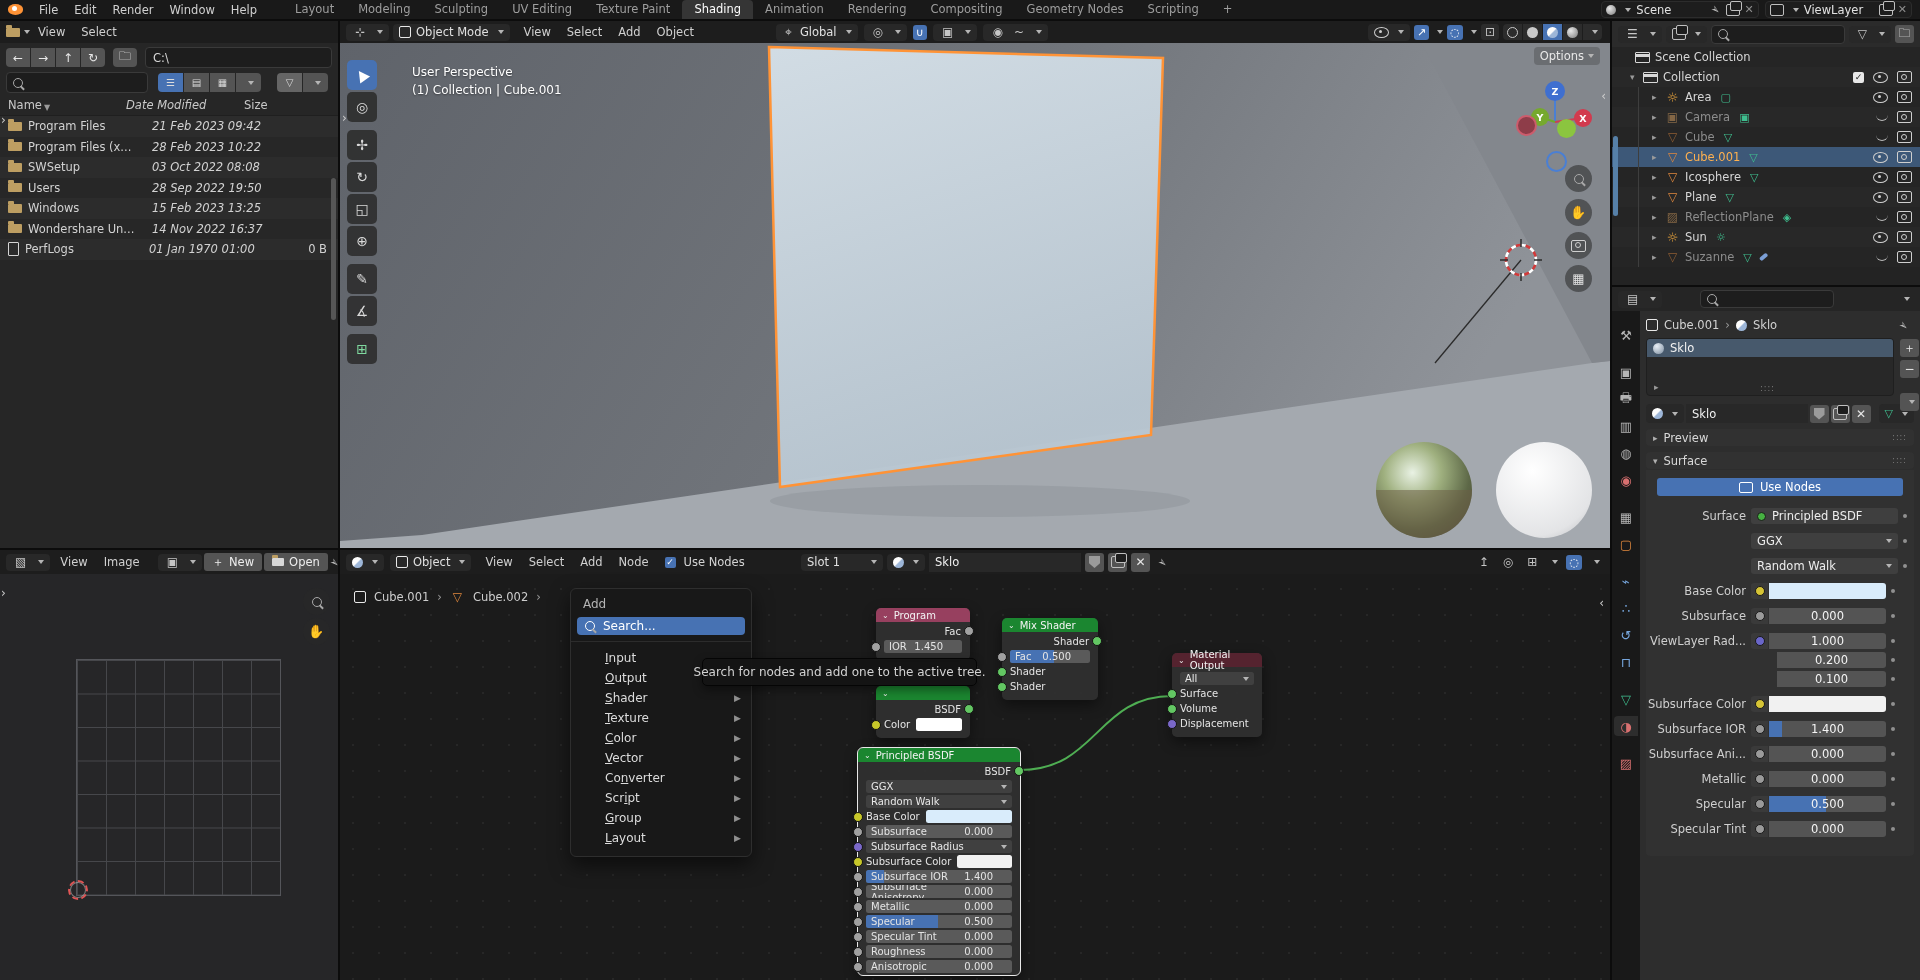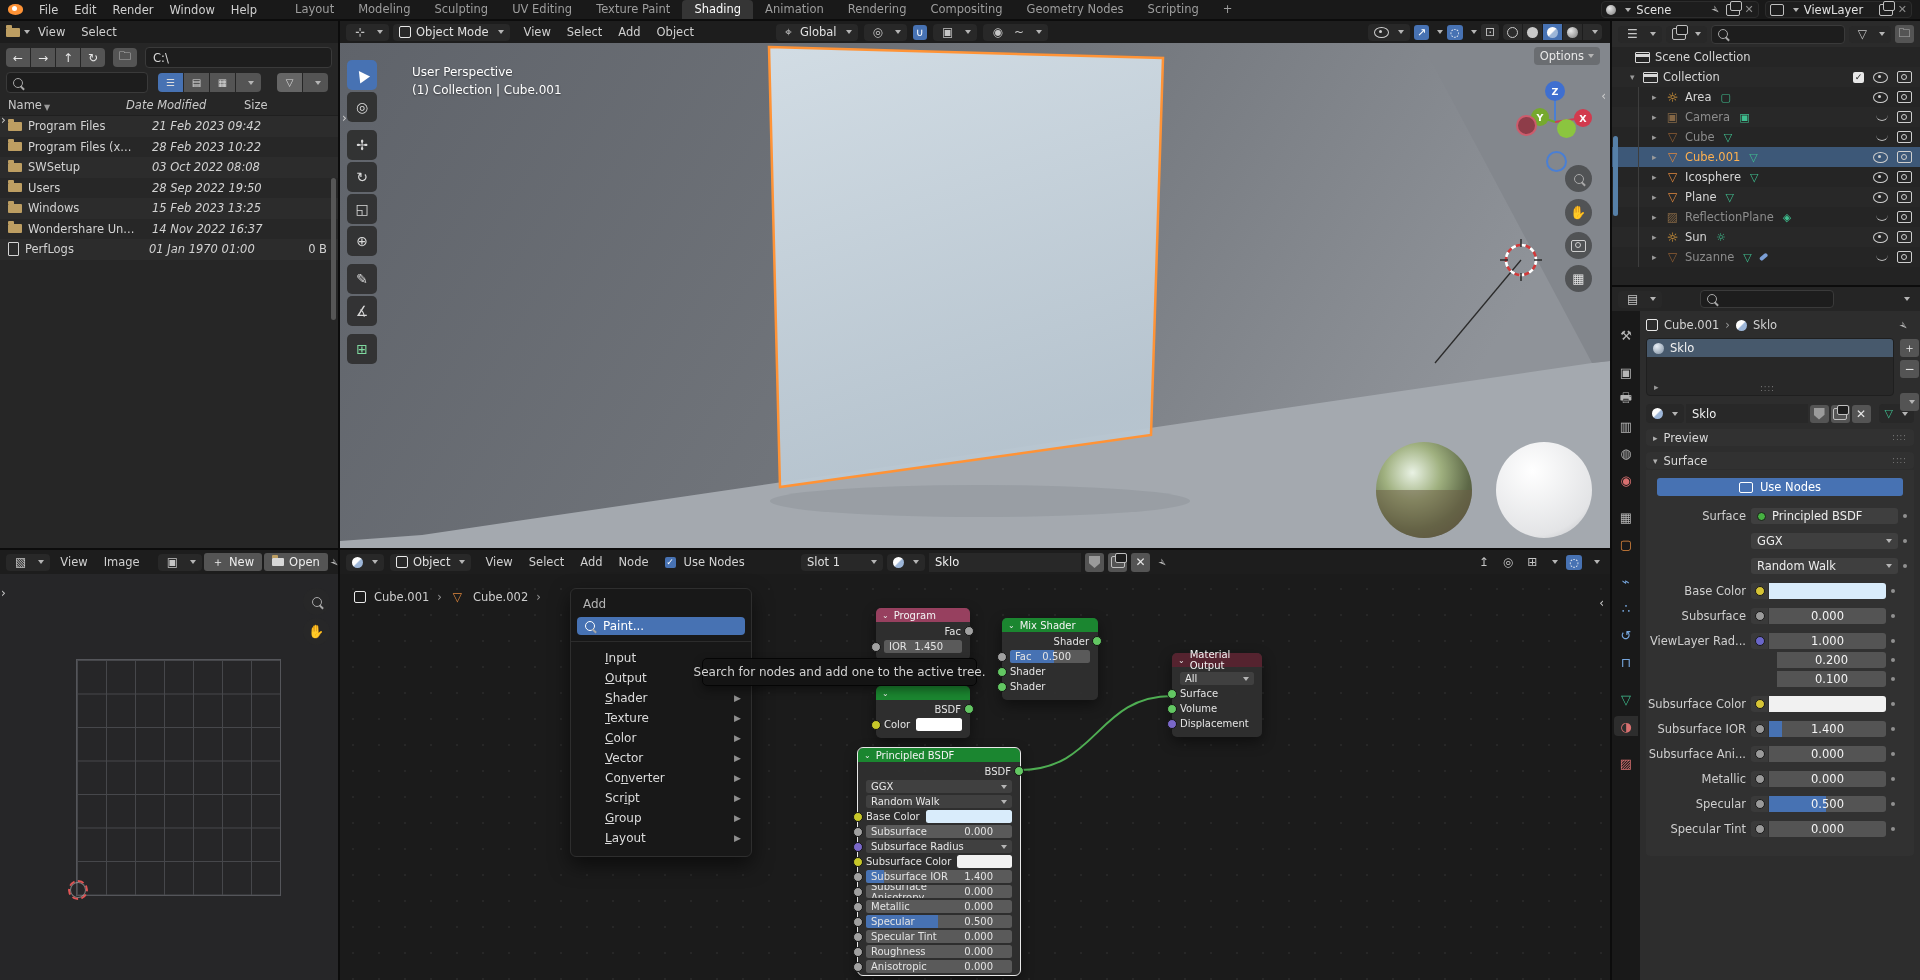--- a/index.html
+++ b/index.html
@@ -1244,21 +1244,21 @@
             </div>
 
           </div>
         </div>
     </div>
 
     <div id="addmenu">
       <div class="am-title">Add</div>
       <div class="am-search">
         <span class="mag" style="border-color:#fff;"></span>
-        <span>Paint...</span>
+        <span>Search...</span>
       </div>
       <div class="am-sep"></div>
       <div>
 
           <div class="am-item">
             <span><span></span><span class="u">I</span><span>nput</span></span>
 
           </div>
 
           <div class="am-item">

